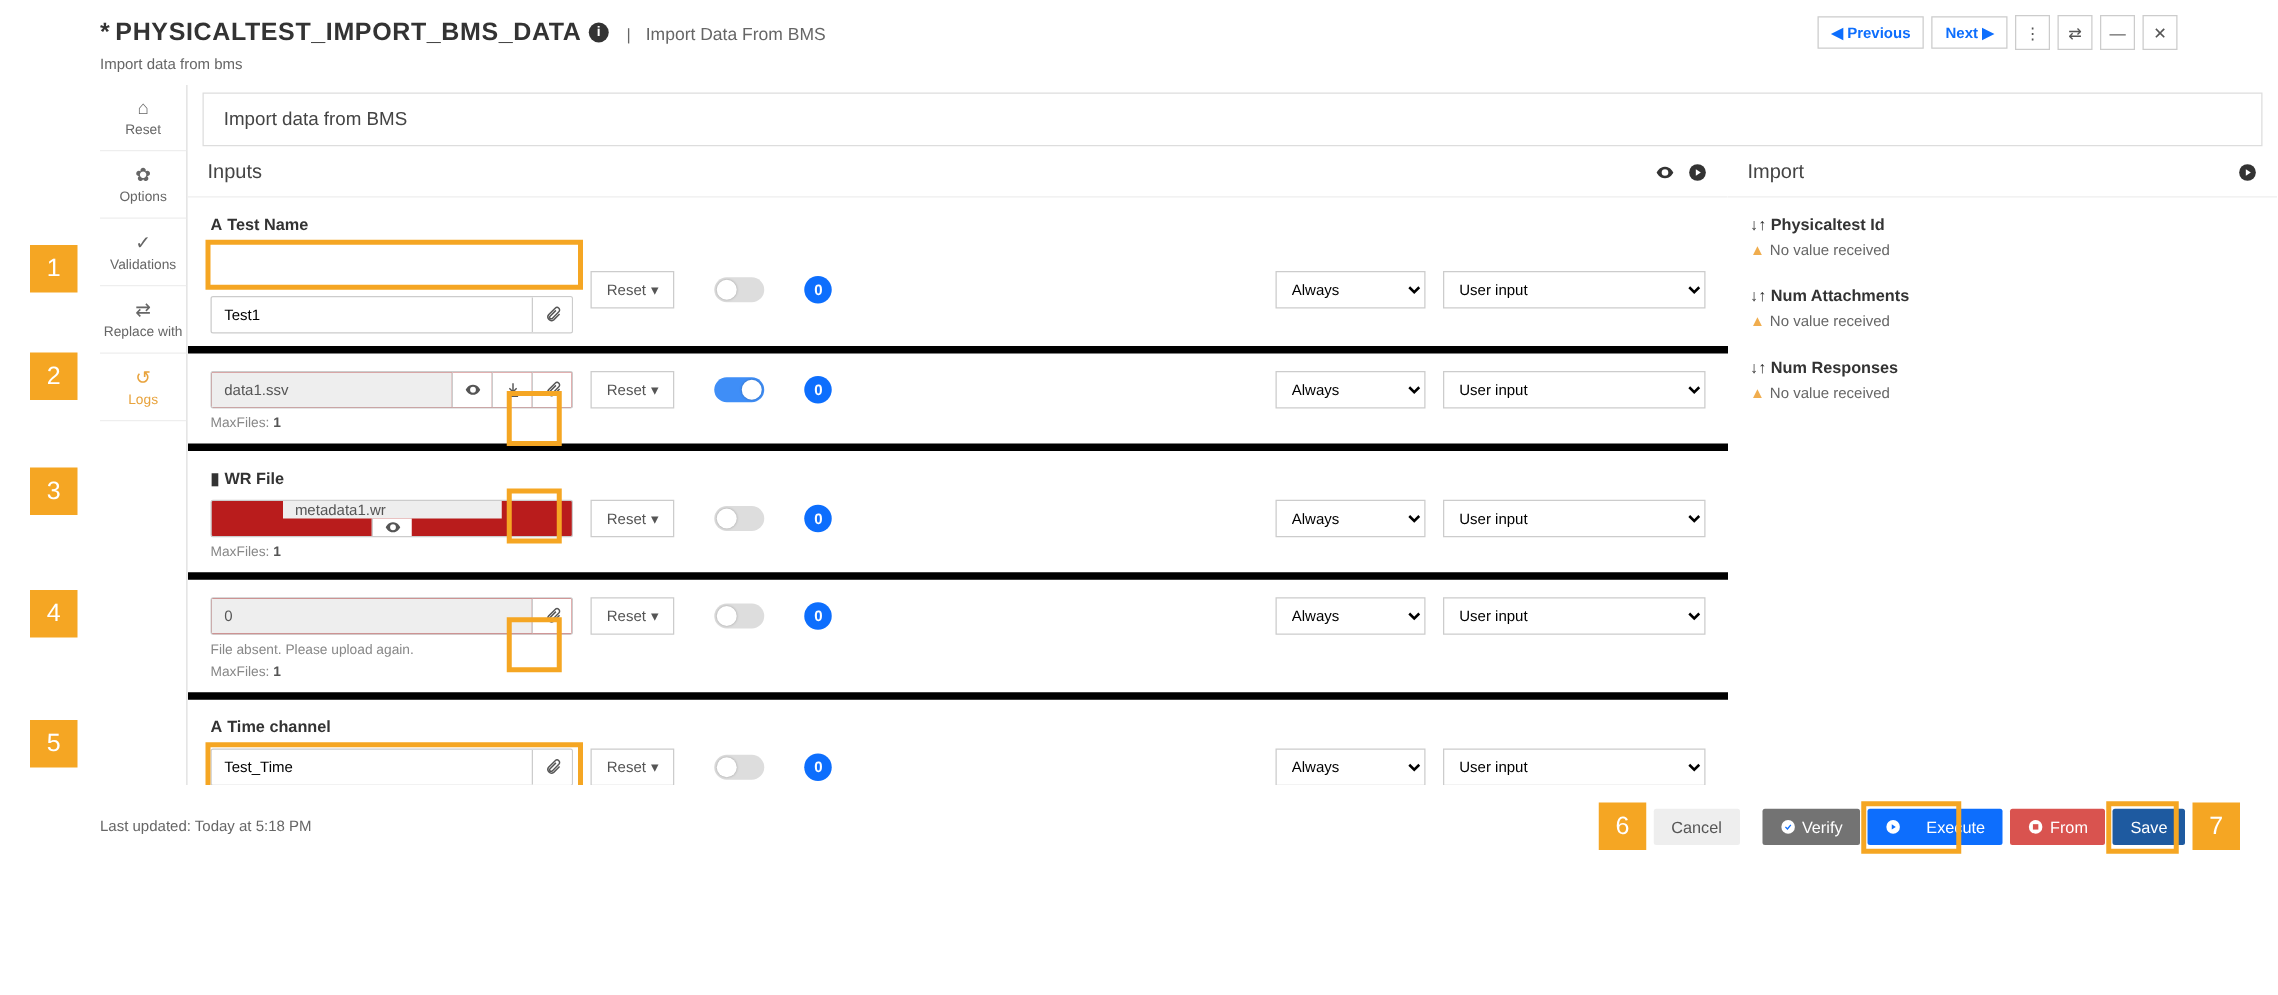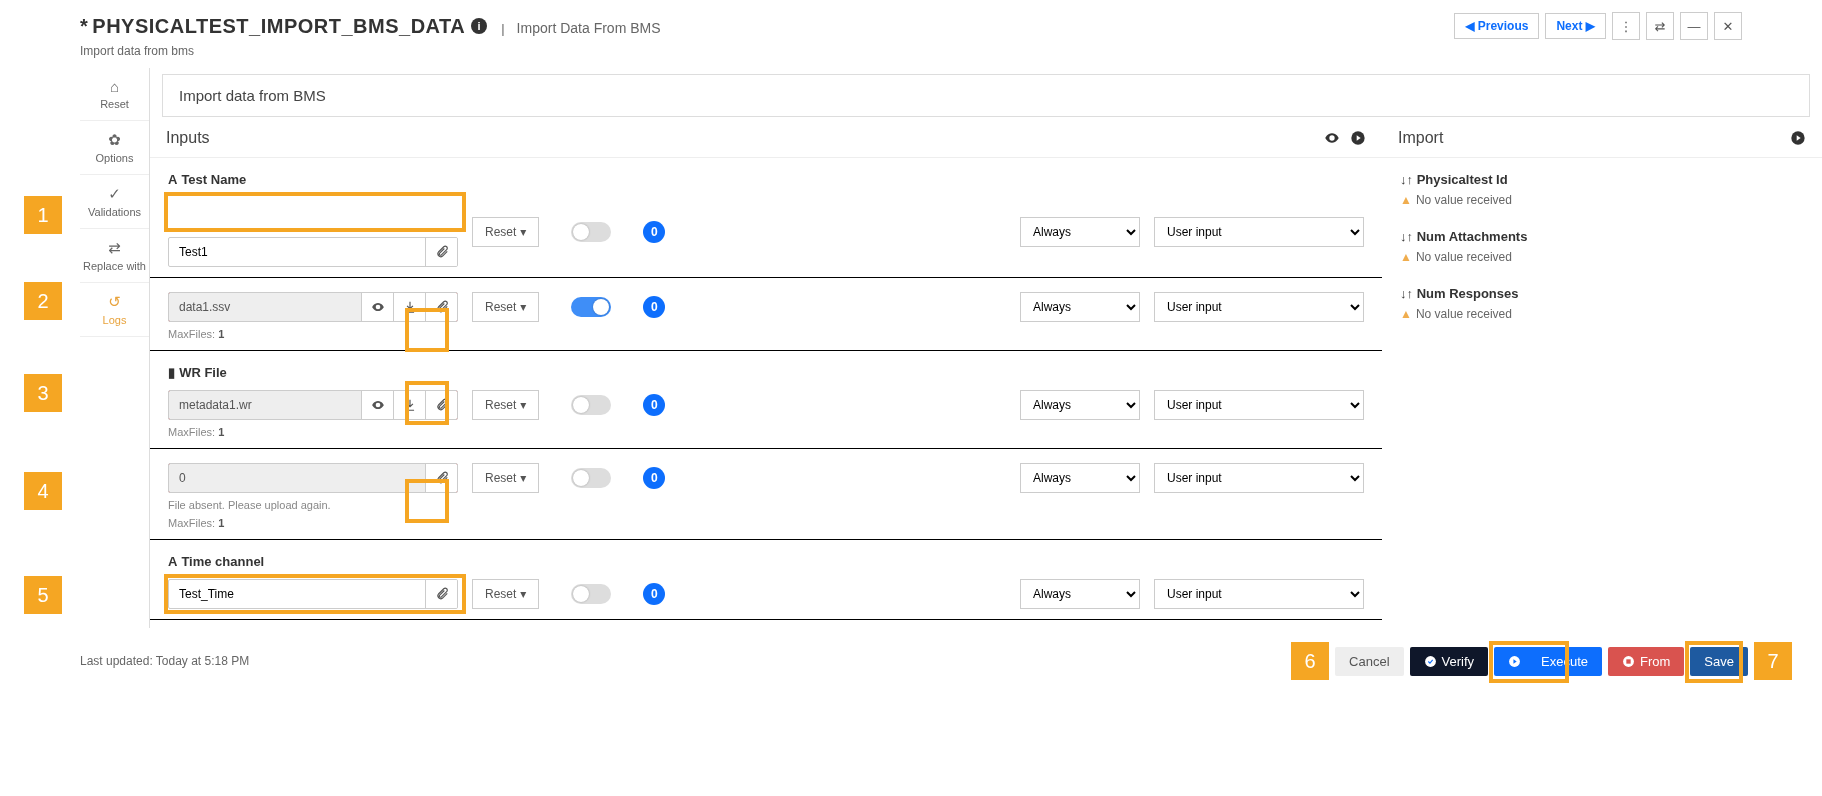--- a/index.html
+++ b/index.html
@@ -30,21 +30,21 @@
 .desc-bar { margin: 6px 12px 0 12px; border: 1px solid #ddd; padding: 12px 16px; font-size: 15px; color: #444; }
 
 .panels { display: flex; flex: 1; overflow: hidden; margin-top: 2px; }
 .panel-inputs { flex: 1.4; display: flex; flex-direction: column; overflow: hidden; }
 .panel-outputs { width: 440px; display: flex; flex-direction: column; }
 .panel-header { display: flex; justify-content: space-between; align-items: center; padding: 10px 16px; font-size: 16px; color: #444; }
 .panel-header-icons { display: flex; gap: 10px; }
 .panel-header-icons .ph-icon { cursor: pointer; font-size: 14px; color: #333; }
 
 .inputs-body { overflow-y: auto; flex: 1; border-top: 1px solid #eee; }
-.input-block { padding: 14px 18px 10px 18px; border-bottom: 1px solid #000000; }
+.input-block { padding: 14px 18px 10px 18px; border-bottom: 6px solid #000000; }
 .input-label { font-weight: bold; font-size: 13px; margin-bottom: 10px; }
 .input-label .lbl-icon { margin-right: 4px; }
 .input-row { display: flex; align-items: center; gap: 14px; }
 .input-field-group { display: flex; align-items: center; border: 1px solid #ccc; border-radius: 2px; background: #fff; height: 30px; overflow: hidden; }
 .input-field-group input { border: none; padding: 0 10px; height: 28px; font-size: 12px; outline: none; background: transparent; flex:1; }
 .input-field-group.file-style { background: #b91c1c; }
 .input-field-group.file-style input { background: #eee; color: #555; }
 .mini-btn { border-left: 1px solid #ccc; width: 32px; height: 28px; display: flex; align-items: center; justify-content: center; cursor: pointer; font-size: 13px; color: #555; background: #fff; }
 .reset-btn { border: 1px solid #ccc; background: #fff; height: 30px; padding: 0 12px; font-size: 12px; cursor: pointer; color: #555; display: flex; align-items: center; gap: 4px; }
 .toggle { width: 40px; height: 20px; background: #ddd; border-radius: 10px; position: relative; cursor: pointer; margin: 0 18px; }
@@ -64,21 +64,21 @@
 .output-label { font-weight: bold; font-size: 13px; margin-bottom: 6px; }
 .output-warn { font-size: 12px; color: #666; }
 .output-warn .warn-icon { color: #f0ad4e; margin-right: 4px; }
 
 
 .footer { display: flex; justify-content: space-between; align-items: center; padding: 14px 30px 14px 80px; }
 .footer-left { font-size: 12px; color: #666; }
 .footer-right { display: flex; gap: 6px; align-items: center; }
 .f-btn { border: none; padding: 7px 14px; font-size: 13px; cursor: pointer; border-radius: 2px; display: flex; align-items: center; gap: 5px; font-weight: 500; }
 .f-cancel { background: #eee; color: #555; }
-.f-verify { background: #0f172a; color: #fff; }
+.f-verify { background: #737373; color: #fff; margin-left: 12px; }
 .f-execute { background: #0d6efd; color: #fff; gap: 20px; }
 .f-stop { background: #d9534f; color: #fff; }
 .f-save { background: #1e5aa0; color: #fff; }
 
 
 .orange-box { border: 4px solid #f5a623; position: absolute; z-index: 10; pointer-events: none; }
 
 
 .step-marker { position: absolute; background: #f5a623; color: #fff; width: 38px; height: 38px; display: flex; align-items: center; justify-content: center; font-size: 20px; font-weight: 400; z-index: 20; }
 
@@ -217,21 +217,21 @@
               <select class="dropdown dd1"><option>Always</option></select>
               <select class="dropdown dd2"><option>User input</option></select>
             </div>
             <div class="hint"><span>MaxFiles:</span> <span class="bold">1</span></div>
           </div>
 
           <div class="input-block" style="position:relative;">
             <div class="orange-box" style="top:30px; left:255px; width:44px; height:44px;"></div>
             <div class="input-label"><span class="lbl-icon">▮</span><span>WR File</span></div>
             <div class="input-row">
-              <div class="input-field-group file-style" style="width:290px;">
+              <div class="input-field-group file-style" style="width:290px;flex-direction:column;">
                 <input value="metadata1.wr" style="">
                 <div class="mini-btn">
                     <svg width="14" height="14" viewBox="0 0 24 24" fill="#555">
                       <path d="M12 5c-7 0-10 7-10 7s3 7 10 7 10-7 10-7-3-7-10-7zm0 11a4 4 0 110-8 4 4 0 010 8z"></path>
                     </svg>
                   </div>
                 <div class="mini-btn">
                     <svg width="14" height="14" viewBox="0 0 24 24" fill="none" stroke="#555" stroke-width="2">
                       <path d="M12 3v12m-5-5l5 5 5-5M5 21h14"></path>
                     </svg>

